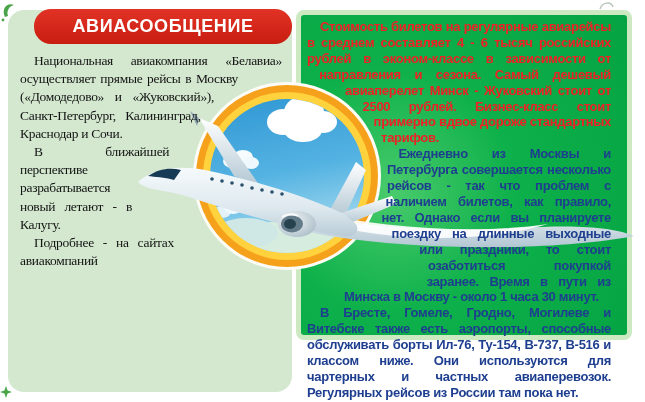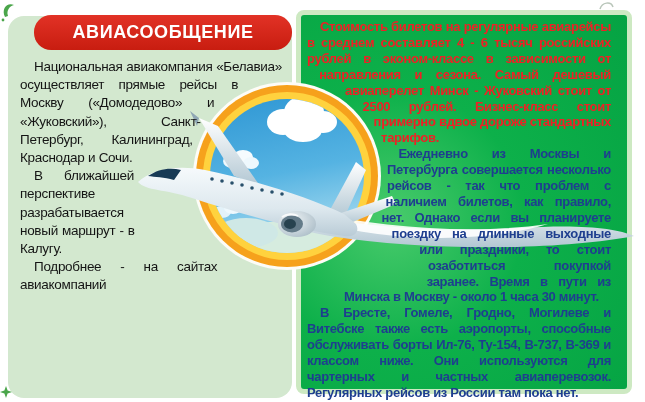--- a/index.html
+++ b/index.html
@@ -5,37 +5,37 @@
   :root{
     --badge-red:#d7281c; --left-panel-green:#d3e8cf; --right-panel-green:#0db04a;
     --right-panel-border:#cde9c2; --red-text:#ee2125; --blue-text:#1e3e8f;
     --link-blue:#1d3a96; --ring-orange:#f6a11c; --ring-yellow:#ffd23e; --sky-blue:#3aa2da;
   }
   *{margin:0;padding:0;box-sizing:border-box}
   body{background:#ffffff;font-family:"Liberation Sans","DejaVu Sans",sans-serif;}
   .page{position:relative;width:645px;height:402px;background:#fff;overflow:hidden;}
 
   
-  .left-panel{position:absolute;left:8px;top:16px;width:284px;height:382px;
+  .left-panel{position:absolute;left:8px;top:10px;width:284px;height:382px;
     background:var(--left-panel-green);border-radius:16px;padding:0 10px 0 12px;}
   .badge{position:relative;z-index:6;margin:-1px 0 8px 14px;width:258px;height:35px;
     background:linear-gradient(180deg,#e23226 0%,#c81d10 100%);
     border-radius:17px;text-align:center;}
   .badge span{display:inline-block;line-height:35px;color:#fff;font-weight:bold;
     font-size:18px;letter-spacing:.6px;}
   .left-text{position:relative;z-index:6;color:#141414;font-size:13.5px;line-height:18.2px;
     letter-spacing:-0.3px;text-align:justify;}
-  .left-text p{text-indent:14px;}
+  .left-text p{text-indent:14px;font-family:Liberation Serif, serif;}
   .float-right-shape{float:right;width:150px;height:264px;shape-margin:3px;
     shape-outside:polygon(150px 24px,131px 28px,97px 44px,77px 64px,66px 84px,60px 104px,
       33px 114px,6px 124px,2px 138px,0px 152px,8px 168px,58px 184px,83px 193px,
       96px 208px,103px 226px,116px 246px,138px 258px,150px 262px);}
 
   
-  .right-panel{position:absolute;left:296px;top:10px;width:336px;height:384px;
+  .right-panel{position:absolute;left:296px;top:10px;width:336px;height:330px;
     border:5px solid var(--right-panel-border);border-radius:8px;
     background:radial-gradient(circle at 28% 55%, #49cb6c 0%, var(--right-panel-green) 42%, #05a343 100%);
     padding:4px 16px 4px 6px;}
   .right-text{position:relative;z-index:6;font-weight:bold;font-size:13px;line-height:15.9px;
     letter-spacing:-0.3px;text-align:justify;}
   .right-text p{text-indent:13px;}
   .right-text p.red{color:var(--red-text);}
   .right-text p.blue{color:var(--blue-text);}
   .float-left-shape{float:left;width:125px;height:275px;shape-margin:3px;
     shape-outside:polygon(0px 60px,33px 79px,55px 99px,68px 119px,75px 139px,77px 160px,
@@ -49,32 +49,32 @@
 
 <div class="page">
 
   <div class="left-panel">
     <div class="badge">
       <span>АВИАСООБЩЕНИЕ</span>
     </div>
     <div class="left-text">
       <div class="float-right-shape"></div>
       <p>Национальная авиакомпания «Белавиа» осуществляет прямые рейсы в Москву («Домодедово» и «Жуковский»), Санкт-Петербург, Калининград, Краснодар и Сочи.</p>
-      <p>В ближайшей перспективе разрабатывается новый маршрут - в Калугу.</p>
+      <p>В ближайшей перспективе разрабатывается новый летают - в Калугу.</p>
       <p>Подробнее - на сайтах авиакомпаний</p>
 
     </div>
   </div>
 
   <div class="right-panel">
     <div class="right-text">
       <div class="float-left-shape"></div>
       <p class="red">Стоимость билетов на регулярные авиарейсы в среднем составляет 4 - 6 тысяч российских рублей в эконом-классе в зависимости от направления и сезона. Самый дешевый авиаперелет Минск - Жуковский стоит от 2500 рублей. Бизнес-класс стоит примерно вдвое дороже стандартных тарифов.</p>
       <p class="blue">Ежедневно из Москвы и Петербурга совершается несколько рейсов - так что проблем с наличием билетов, как правило, нет. Однако если вы планируете поездку на длинные выходные или праздники, то стоит озаботиться покупкой заранее. Время в пути из Минска в Москву - около 1 часа 30 минут.</p>
-      <p class="blue">В Бресте, Гомеле, Гродно, Могилеве и Витебске также есть аэропорты, способные обслуживать борты Ил-76, Ту-154, В-737, В-369 и классом ниже. Они используются для чартерных и частных авиаперевозок. Регулярных рейсов из России там пока нет.</p>
+      <p class="blue">В Бресте, Гомеле, Гродно, Могилеве и Витебске также есть аэропорты, способные обслуживать борты Ил-76, Ту-154, В-737, В-516 и классом ниже. Они используются для чартерных и частных авиаперевозок. Регулярных рейсов из России там пока нет.</p>
     </div>
   </div>
 
   <svg class="page-art" viewBox="0 0 645 402" aria-hidden="true">
     <defs>
       <linearGradient id="gSky" x1="0" y1="0" x2="0.2" y2="1">
         <stop offset="0" stop-color="#2f97d4"></stop>
           <stop offset="0.55" stop-color="#55b3e2"></stop>
           <stop offset="1" stop-color="#a8dcf0"></stop>
       </linearGradient>

